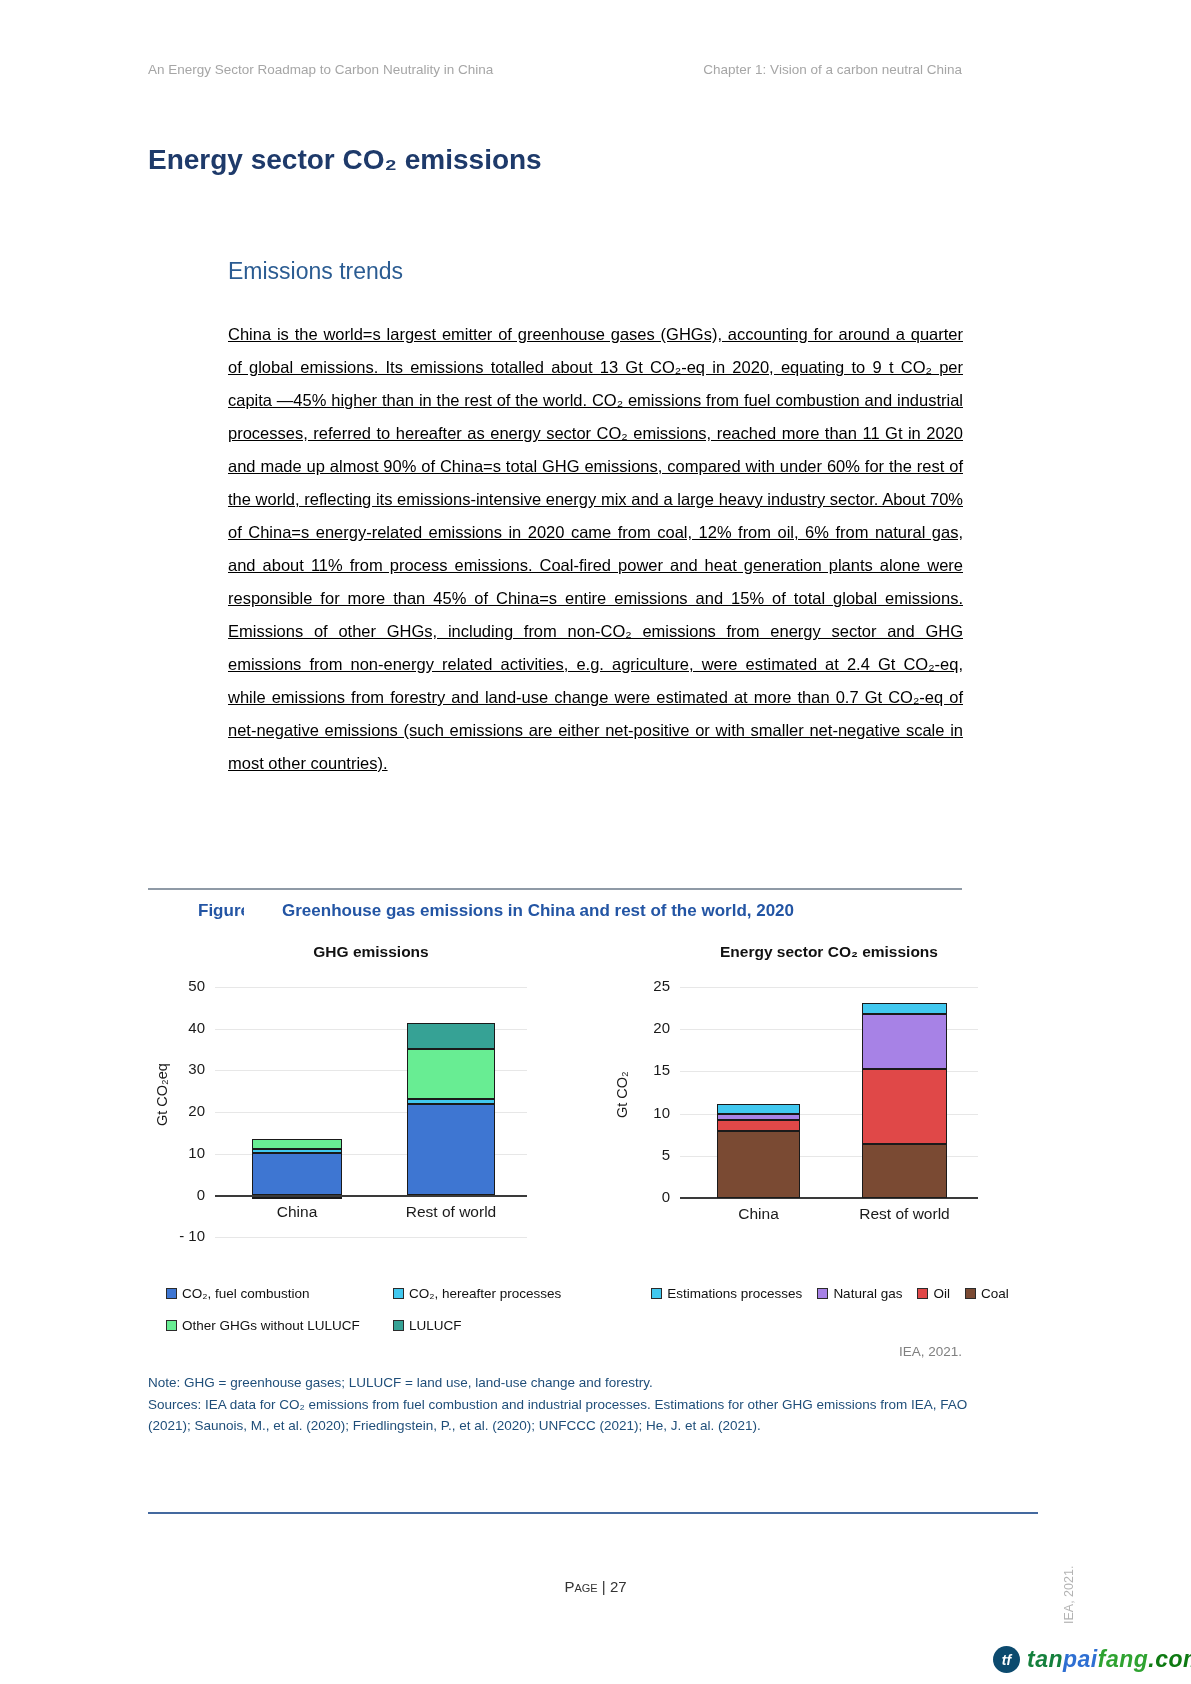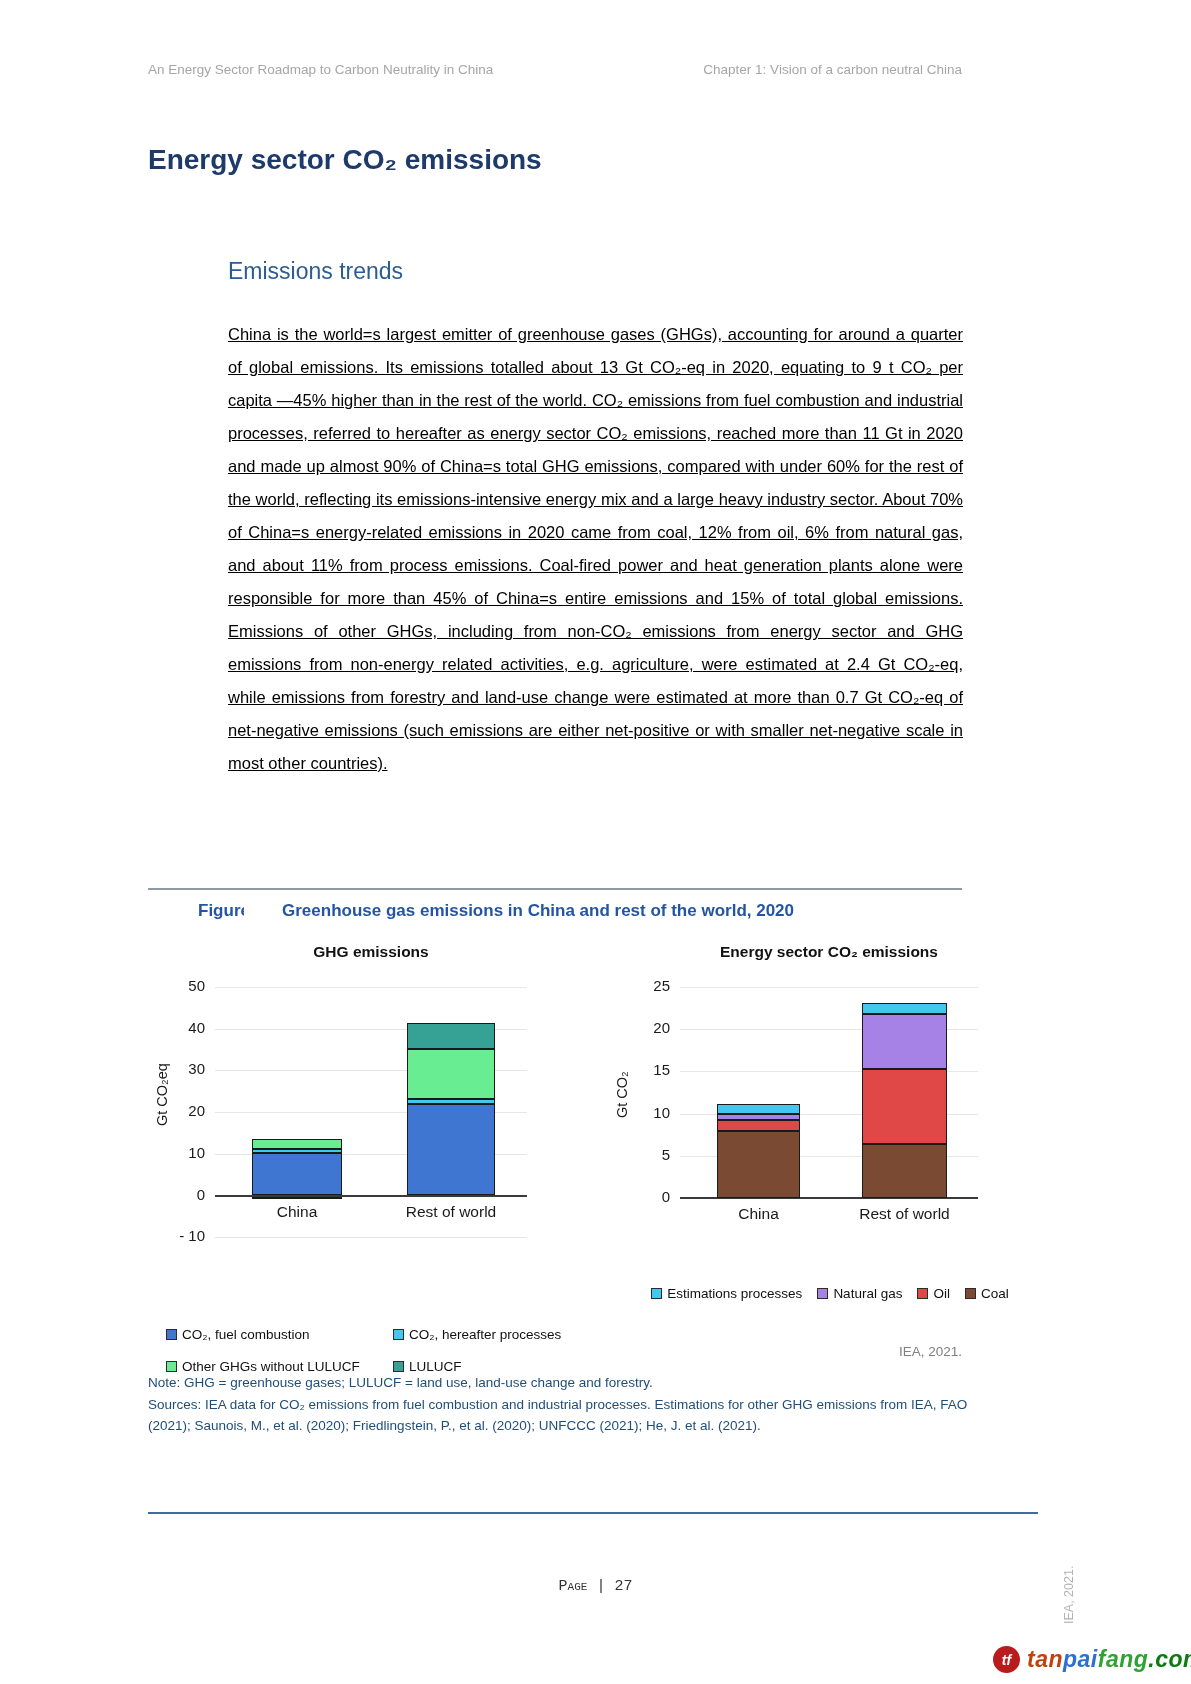--- a/index.html
+++ b/index.html
@@ -29,36 +29,36 @@
   #chart-0 .ylabel { left:14px; top:55px; height:210px; }
   #chart-1 .ylabel { left:54px; top:55px; height:210px; }
 
   .gridline { position:absolute; height:1px; background:#e7e7e7; }
   .gridline.zero { height:2px; background:#3a3a3a; }
   .bar-seg { position:absolute; border:1px solid #1a1a1a; }
   .ytick { position:absolute; text-align:right; font-size:15px; color:#1a1a1a; }
   .xtick { position:absolute; text-align:center; font-size:15.5px; color:#1a1a1a; }
 
   .legend { position:absolute; }
-  #legend-0 { left:140px; top:1280px; width:450px; height:68px;margin-top:41px; }
+  #legend-0 { left:140px; top:1280px; width:450px; height:68px; }
   #legend-1 { left:600px; top:1286px; width:460px; display:flex; justify-content:center; gap:15px; }
   .legend-item { display:flex; align-items:center; font-size:13.5px; color:#111; white-space:nowrap; }
   .swatch { width:11px; height:11px; border:1px solid #2b2b2b; margin-right:5px; flex:none; }
 
   .figure-source { position:absolute; left:148px; top:1344px; width:814px; text-align:right; font-size:13.5px; color:#808080; }
   .figure-notes { position:absolute; left:148px; top:1372px; width:822px; font-size:13.5px; line-height:21px; color:#1f4e79; }
   .figure-notes .note-line { margin-bottom:1px; }
   .figure-caption { position:absolute; left:148px; top:1446px; width:800px; font-size:17.5px; font-weight:bold; line-height:27px; color:#1f3d78; }
   .figure-rule-bottom { position:absolute; left:148px; top:1512px; width:890px; height:2px; background:#44699f; }
 
-  .page-number { position:absolute; left:0; top:1578px; width:1191px; text-align:center; font-size:15px; color:#333; font-variant:small-caps;font-family:Liberation Mono, monospace; }
+  .page-number { position:absolute; left:0; top:1578px; width:1191px; text-align:center; font-size:15px; color:#333; font-variant:small-caps; }
   .side-note { position:absolute; left:1062px; top:1554px; height:70px; writing-mode:vertical-rl; transform:rotate(180deg); font-size:12.5px; color:#b3b3b3; }
 
   .watermark { position:absolute; left:993px; top:1646px; display:flex; align-items:center; gap:7px; }
-  .logo-circle { width:27px; height:27px; border-radius:50%; background:#b91c1c; color:#fff; display:flex; align-items:center; justify-content:center; font-size:14px; font-weight:bold; font-style:italic; }
+  .logo-circle { width:27px; height:27px; border-radius:50%; background:#0c4a6e; color:#fff; display:flex; align-items:center; justify-content:center; font-size:14px; font-weight:bold; font-style:italic; }
   .logo-text { font-size:23px; font-weight:bold; font-style:italic; letter-spacing:0.5px; white-space:nowrap; }
 </style>
 </head>
 <body>
 
 <div class="page">
 
   <span class="running-header-left">An Energy Sector Roadmap to Carbon Neutrality in China</span>
   <span class="running-header-right">Chapter 1: Vision of a carbon neutral China</span>
 
@@ -171,16 +171,16 @@
     <div>Sources: IEA data for CO₂ emissions from fuel combustion and industrial processes. Estimations for other GHG emissions from IEA, FAO (2021); Saunois, M., et al. (2020); Friedlingstein, P., et al. (2020); UNFCCC (2021); He, J. et al. (2021).</div>
   </div>
 
   <div class="figure-rule-bottom"></div>
 
   <div class="page-number">Page | 27</div>
   <div class="side-note">IEA, 2021.</div>
 
   <div class="watermark">
     <span class="logo-circle">tf</span>
-    <span class="logo-text" id="logo-text"><span style="color: #c2410c;">tan</span><span style="color: rgb(46, 111, 210);">pai</span><span style="color: rgb(47, 163, 49);">fang</span><span style="color: rgb(14, 122, 18);">.com</span></span>
+    <span class="logo-text" id="logo-text"><span style="color: #15803d;">tan</span><span style="color: rgb(46, 111, 210);">pai</span><span style="color: rgb(47, 163, 49);">fang</span><span style="color: rgb(14, 122, 18);">.com</span></span>
   </div>
 
 </div>
 
 </body></html>

